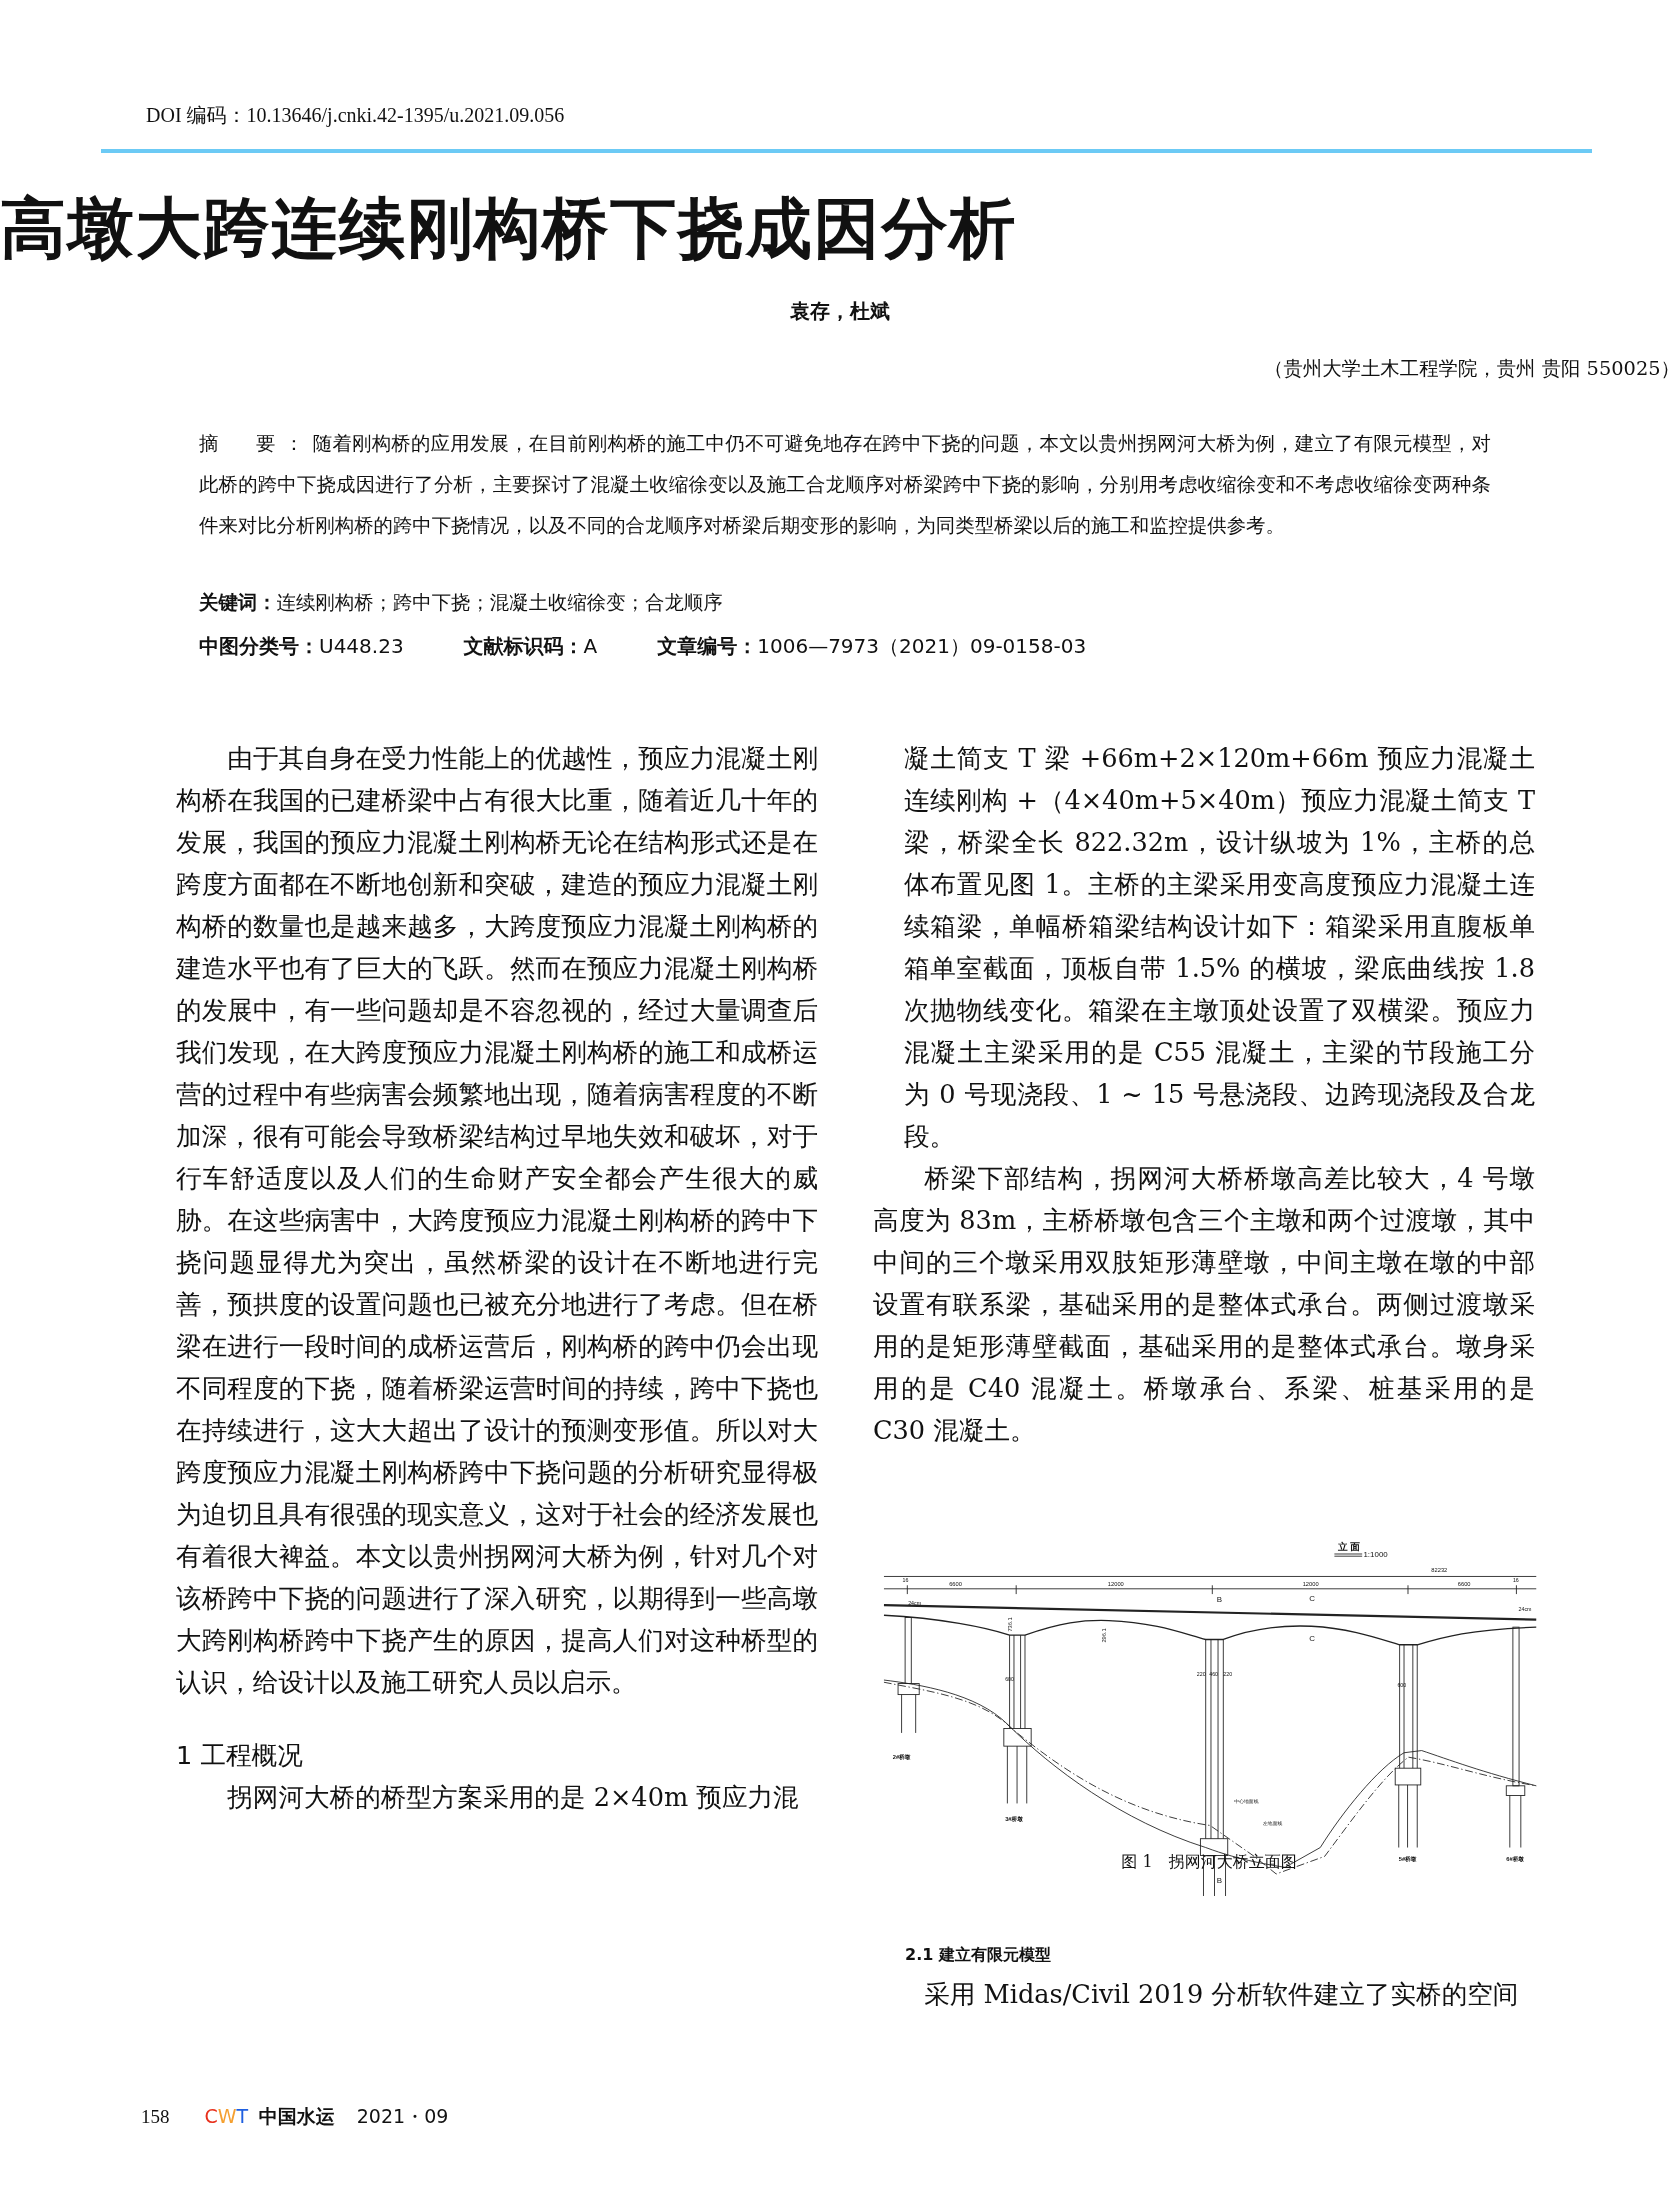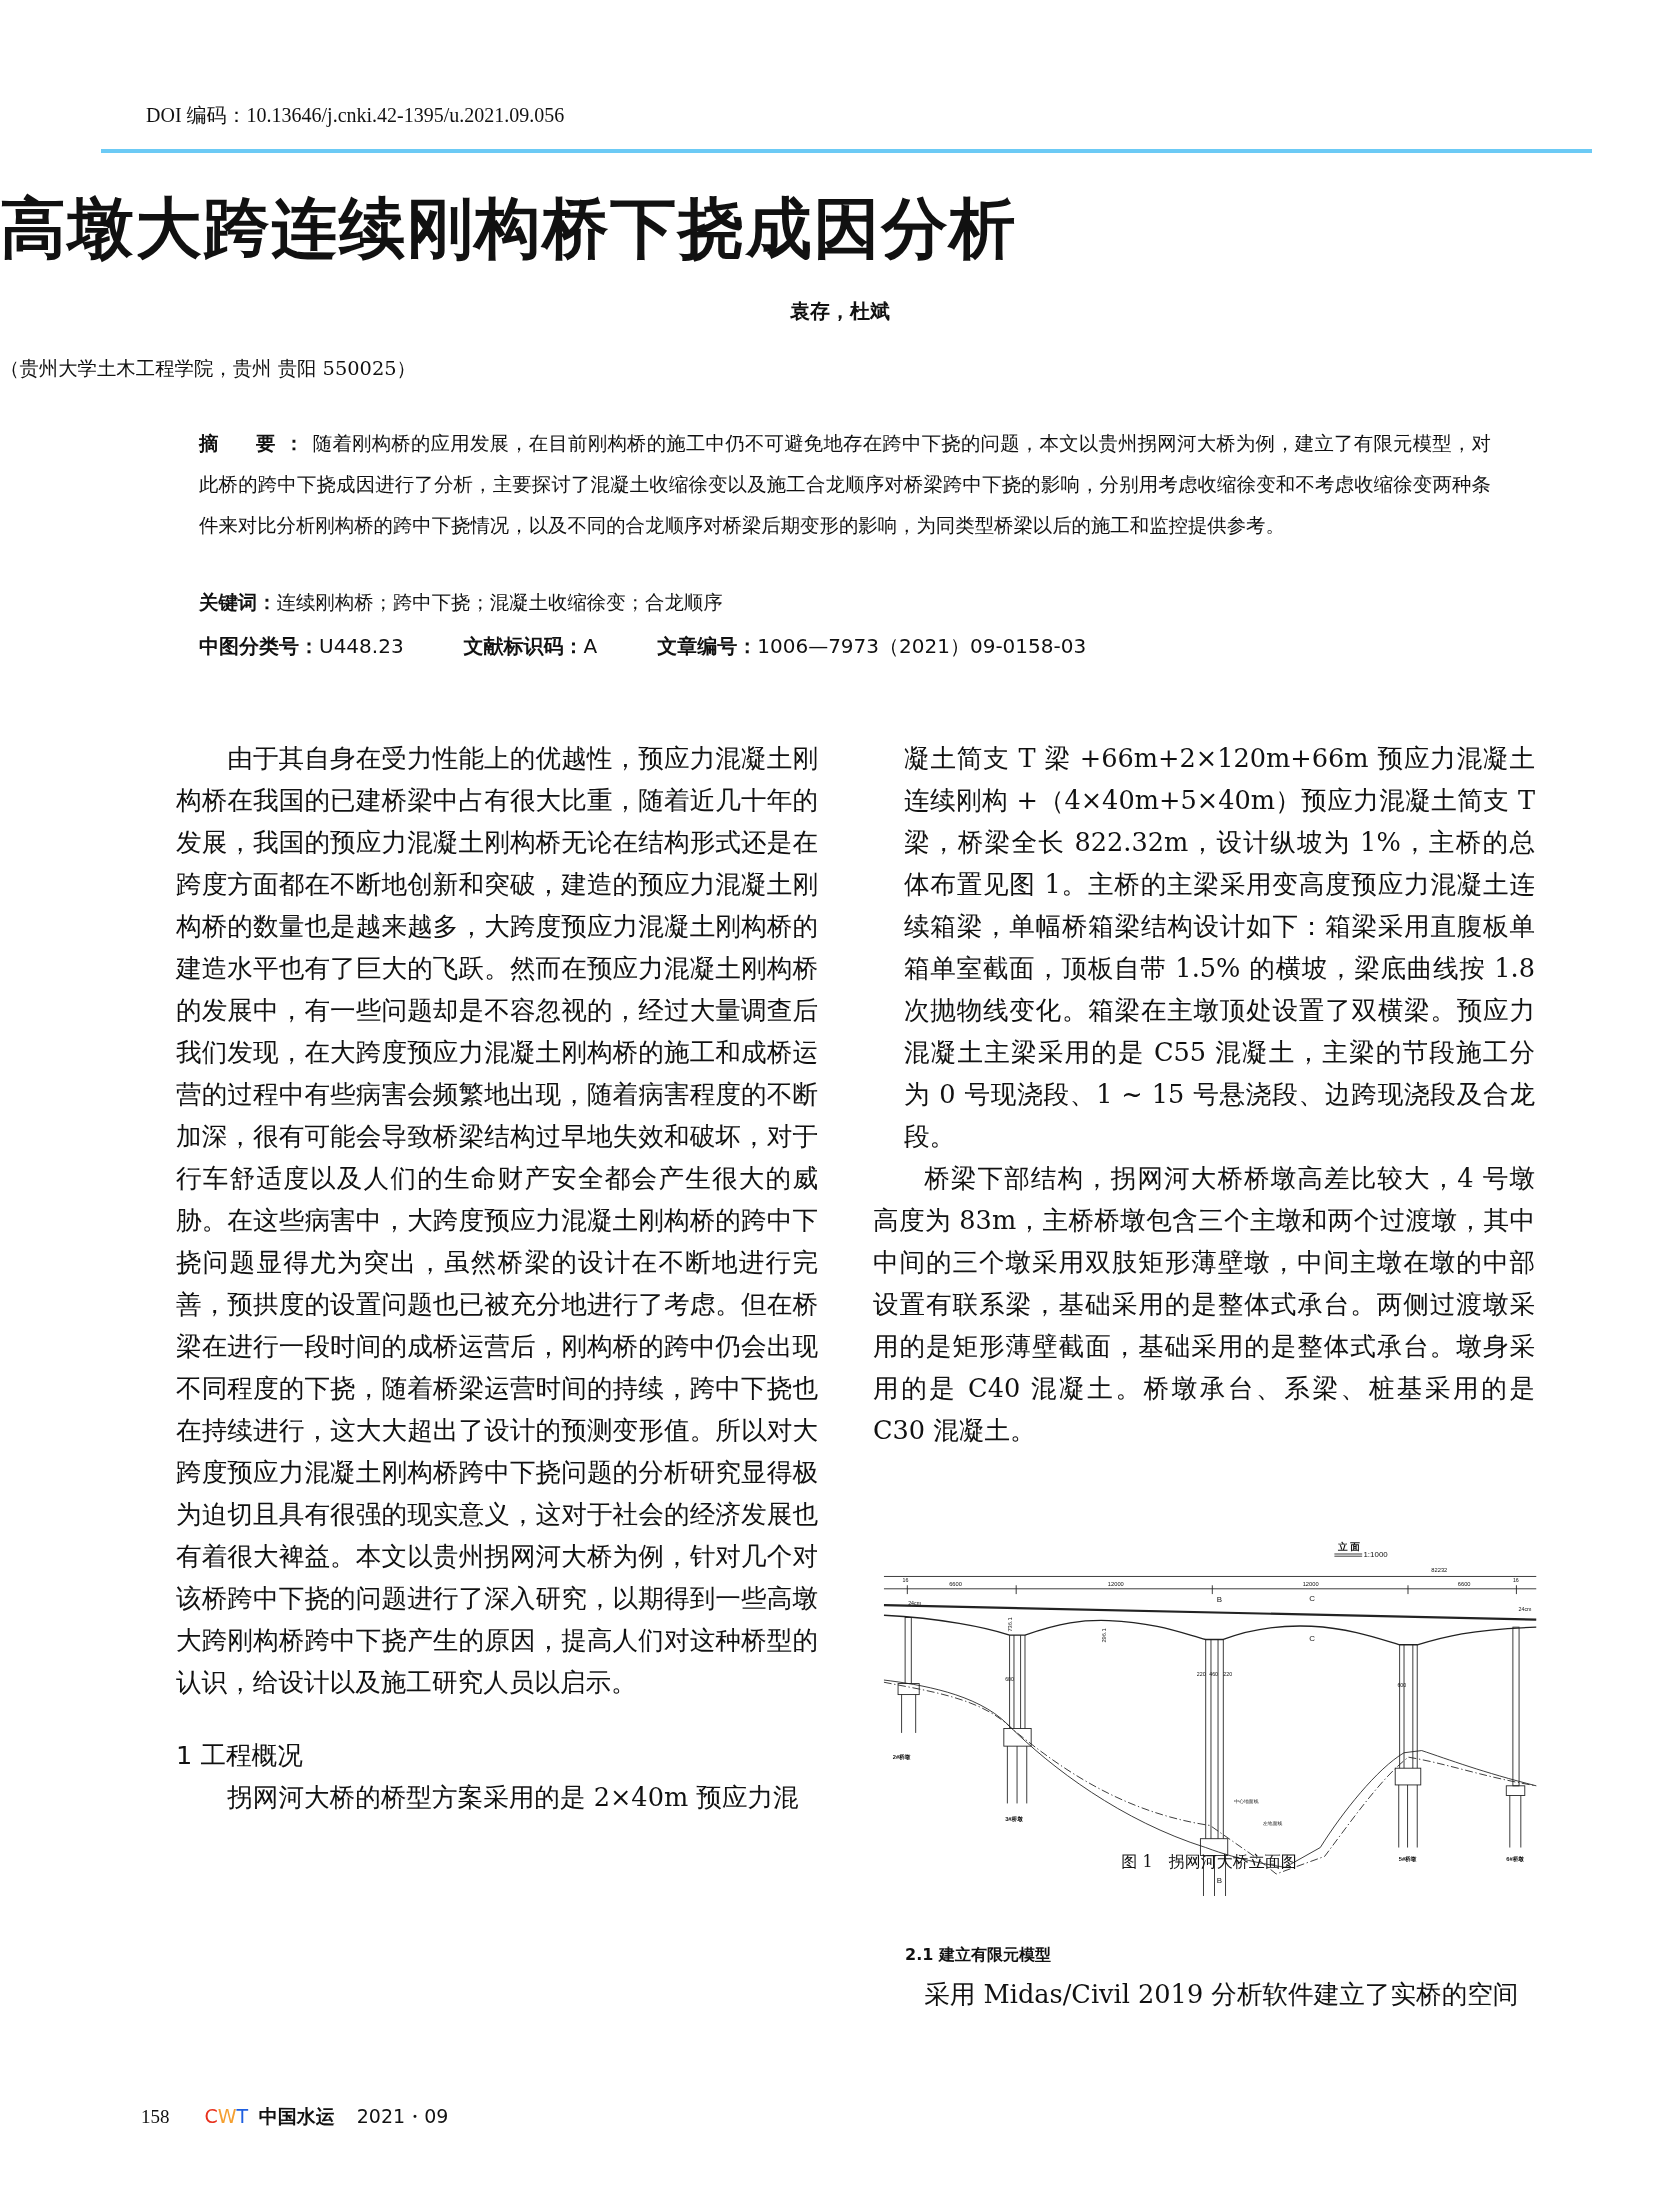--- a/index.html
+++ b/index.html
@@ -5,25 +5,25 @@
   html, body { margin: 0; padding: 0; background: #ffffff; }
   body { width: 1680px; height: 2263px; position: relative; overflow: hidden;
          font-family: "DejaVu Serif", "Liberation Serif", serif; color: #111; }
   .abs { position: absolute; }
   .doi { left: 146px; top: 102px; font-size: 20px; font-family: "Liberation Serif", serif; letter-spacing: 0; }
   .rule { left: 101px; top: 149px; width: 1491px; height: 4.4px; background: #6ccaf5; }
   .title { left: 0; width: 1680px; top: 184px; text-align: left; font-size: 66px; font-weight: bold;
            font-family: "DejaVu Serif", serif; letter-spacing: 1.8px; }
   .authors { left: 0; width: 1680px; top: 298px; text-align: center; font-size: 20px; font-weight: bold;
              font-family: "DejaVu Sans", sans-serif; }
-  .affil { left: 0; width: 1680px; top: 355px; text-align: left; font-size: 19.4px;
+  .affil { left: 0; width: 1680px; top: 355px; text-align: right; font-size: 19.4px;
            font-family: "DejaVu Serif", serif; }
   .abstract { left: 199px; top: 423px; width: 1292px; font-size: 19.4px; line-height: 41px;
               font-family: "DejaVu Serif", serif; text-align: justify; }
-  .abstract .lab { font-weight: bold; font-family: "DejaVu Sans", sans-serif; letter-spacing: 8.8px; }
+  .abstract .lab { font-weight: normal; font-family: "DejaVu Sans", sans-serif; letter-spacing: 8.8px; }
   .keywords { left: 199px; top: 589px; font-size: 19.4px; font-family: "DejaVu Sans", sans-serif; }
   .keywords .lab { font-weight: bold; }
   .clsline { left: 199px; top: 633px; font-size: 20px; font-family: "DejaVu Sans", sans-serif; font-weight: bold; white-space: nowrap; }
   .clsline span.item { display: inline-block; margin-right: 53px; }
   .clsline span.val { font-weight: normal; }
   .col { font-size: 25.6px; line-height: 42px; text-align: justify; font-family: "DejaVu Serif", serif; }
   .col p { margin: 0; text-indent: 2em; }
   .col p.noindent { text-indent: 0; margin-left: 31px; }
   .colL { left: 176px; top: 737px; width: 642px; }
   .colR { left: 873px; top: 737px; width: 662px; }

